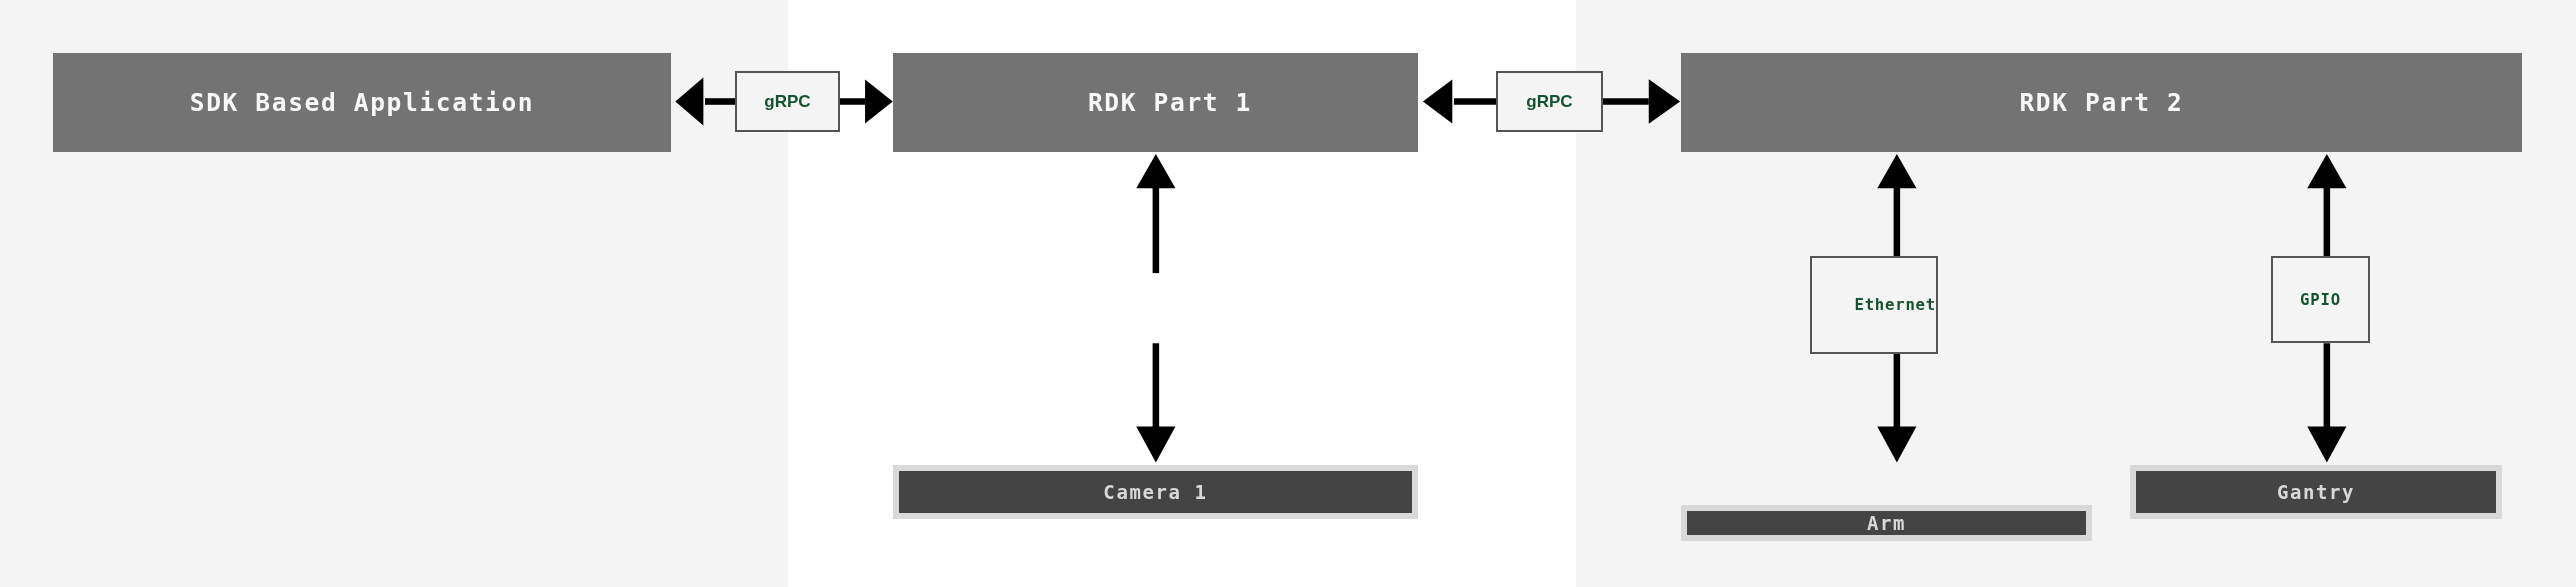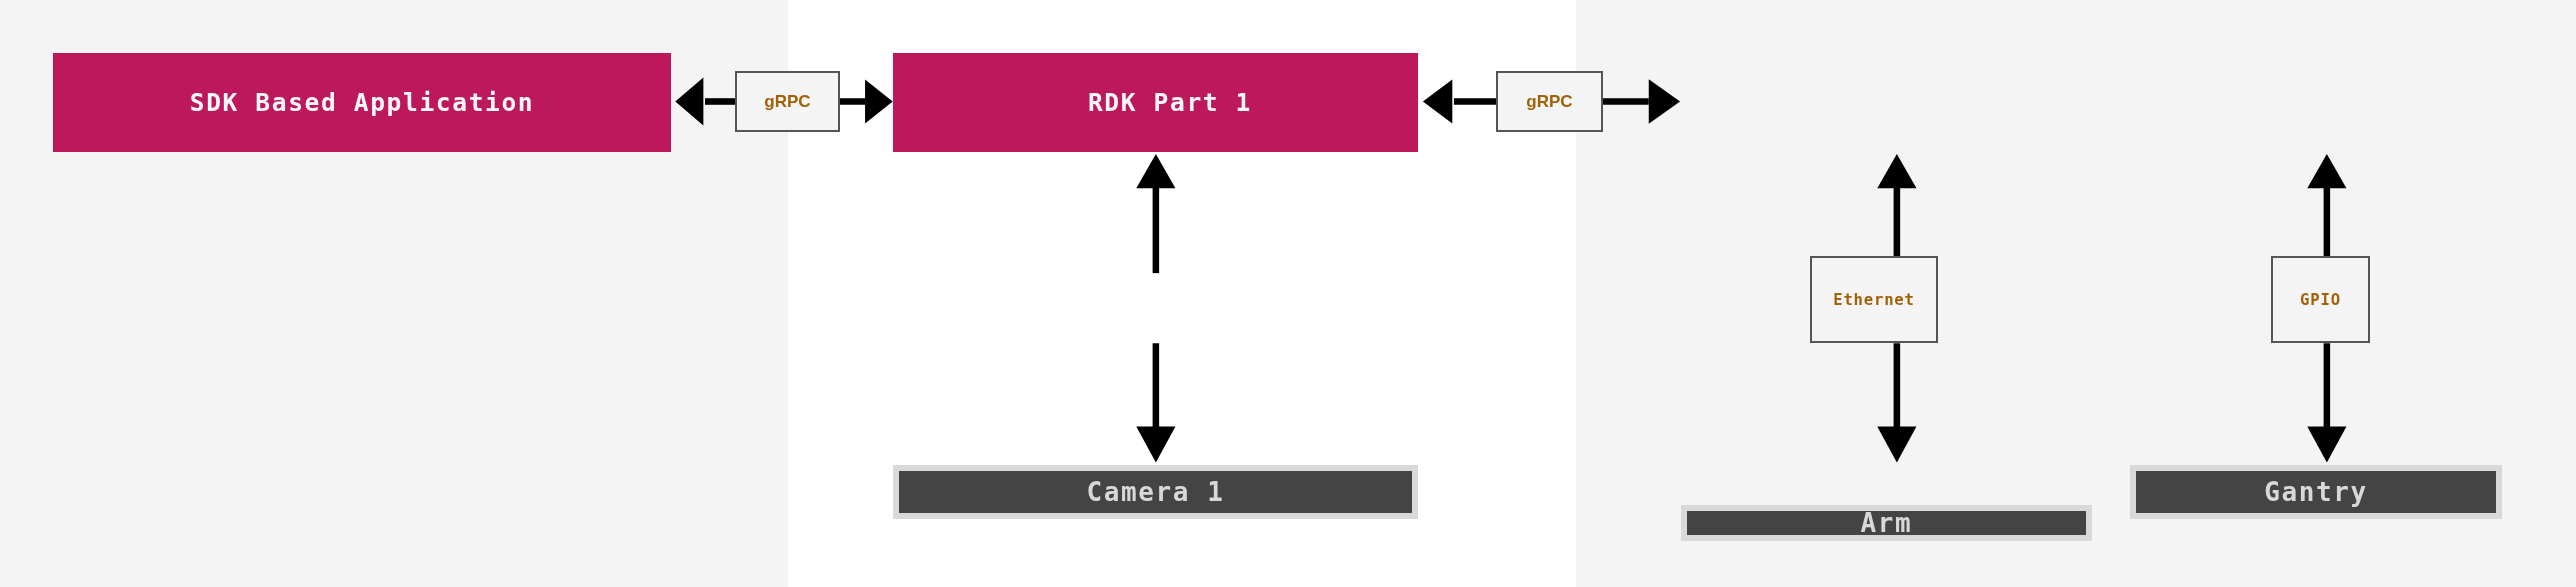--- a/index.html
+++ b/index.html
@@ -22,21 +22,21 @@
     top: 0;
     height: 588px;
   }
   #panel-left   { left: 0;     width: 788px;  background: #f4f4f4; }
   #panel-center { left: 788px; width: 788px;  background: #ffffff; }
   #panel-right  { left: 1576px;width: 1000px; background: #f4f4f4; }
 
   
   .node-primary {
     position: absolute;
-    background: #be185d;
+    background: #737373;
     color: #f7f7f7;
     display: flex;
     align-items: center;
     justify-content: center;
     font-family: "DejaVu Sans Mono", monospace;
     font-size: 24.6px;
     font-weight: 700;
     letter-spacing: 1.6px;
     box-sizing: border-box;
   }
@@ -50,36 +50,36 @@
   }
   .node-device > .device-inner {
     width: 100%;
     height: 100%;
     background: #444444;
     color: #d8d8d8;
     display: flex;
     align-items: center;
     justify-content: center;
     font-family: "DejaVu Sans Mono", monospace;
-    font-size: 26px;
+    font-size: 19px;
     font-weight: 700;
     letter-spacing: 1.6px;
     box-sizing: border-box;
   }
 
   
   .edge-label {
     position: absolute;
     background: #f4f4f4;
     border: 2.5px solid #555555;
     display: flex;
     align-items: center;
     justify-content: center;
     box-sizing: border-box;
-    color: #a16207;
+    color: #14532d;
     z-index: 6;
   }
   .edge-label.mono {
     font-family: "DejaVu Sans Mono", monospace;
     font-size: 15.6px;
     font-weight: 700;
     letter-spacing: 0.8px;
   }
   .edge-label.sans {
     font-family: "Liberation Sans", sans-serif;
@@ -154,31 +154,34 @@
   </svg>
 
   <div class="node-primary" style="left:53px; top:53px; width:618px; height:99px;">
     <span>SDK Based Application</span>
   </div>
 
   <div class="node-primary" style="left:893px; top:53px; width:525px; height:99px;padding-left:29px;">
     <span>RDK Part 1</span>
   </div>
 
+  <div class="node-primary" style="left:1681px; top:53px; width:841px; height:99px;">
+    <span>RDK Part 2</span>
+  </div>
 
   <div class="edge-label sans" style="left:735px; top:71px; width:105px; height:61px;">
     <span>gRPC</span>
   </div>
 
   <div class="edge-label sans" style="left:1496px; top:71px; width:107px; height:61px;">
     <span>gRPC</span>
   </div>
 
 
-  <div class="edge-label mono" style="left:1810px; top:256px; width:128px; height:87px;">
+  <div class="edge-label mono" style="left:1810px; top:256px; width:128px; height:98px;justify-content:flex-end;">
     <span>Ethernet</span>
   </div>
 
   <div class="edge-label mono" style="left:2271px; top:256px; width:99px; height:87px;">
     <span>GPIO</span>
   </div>
 
   <div class="node-device" style="left:893px; top:465px; width:525px; height:54px;">
     <div class="device-inner">
       <span>Camera 1</span>

